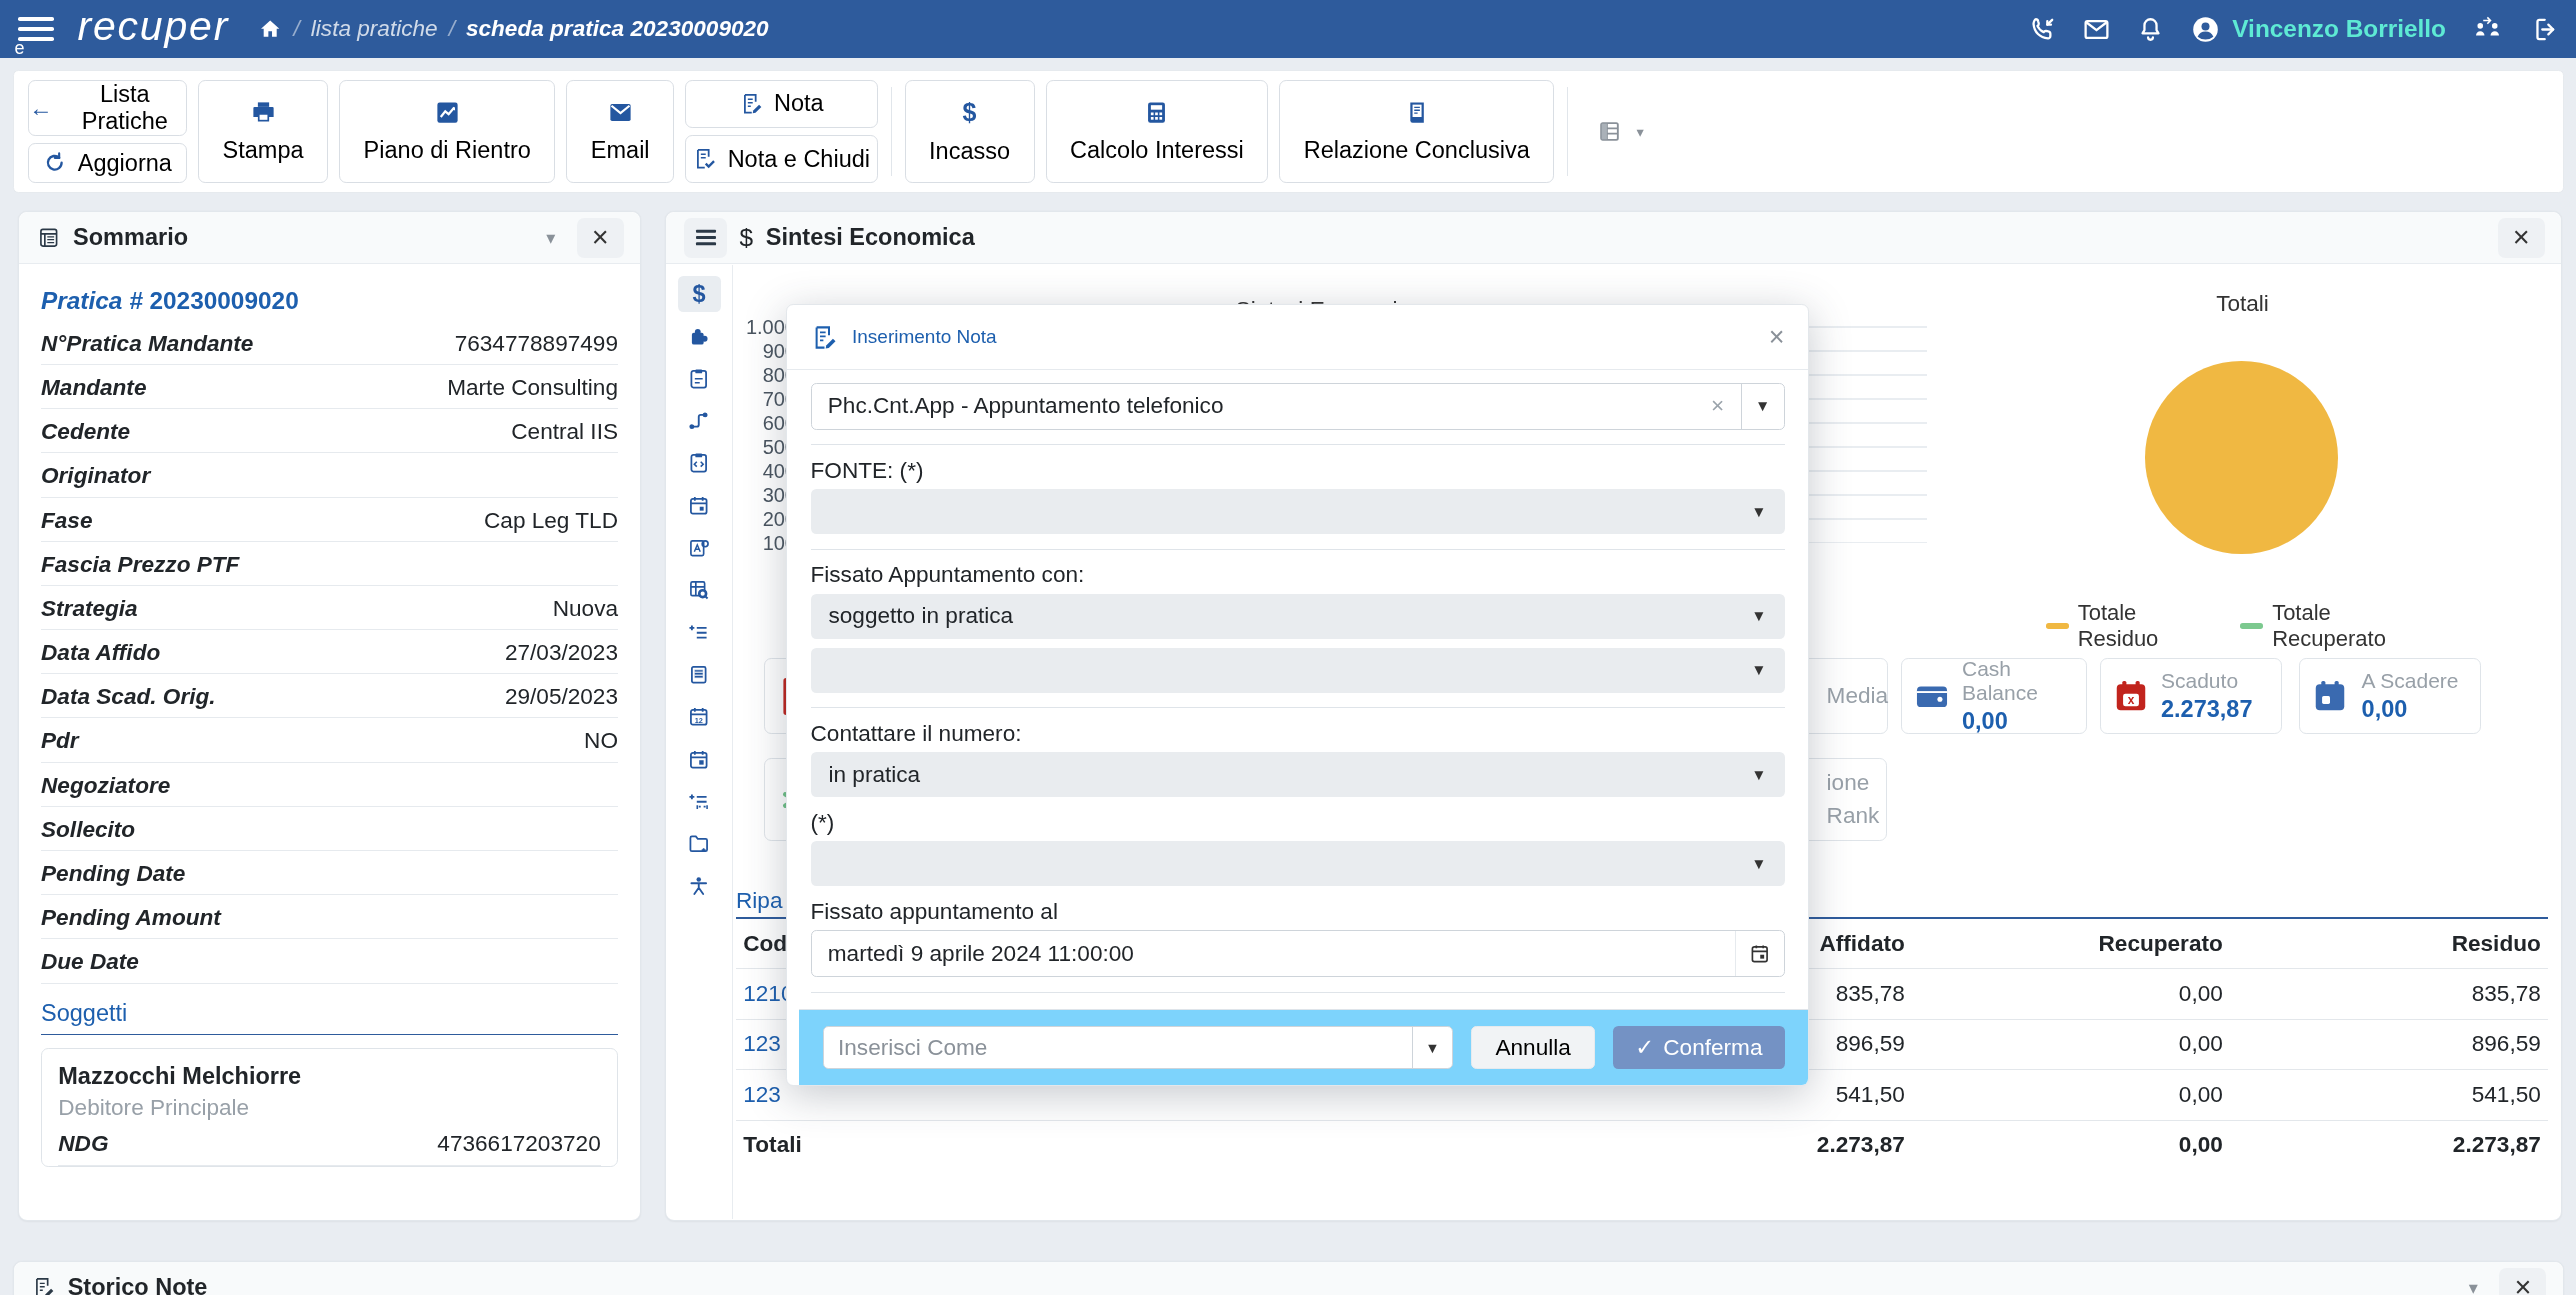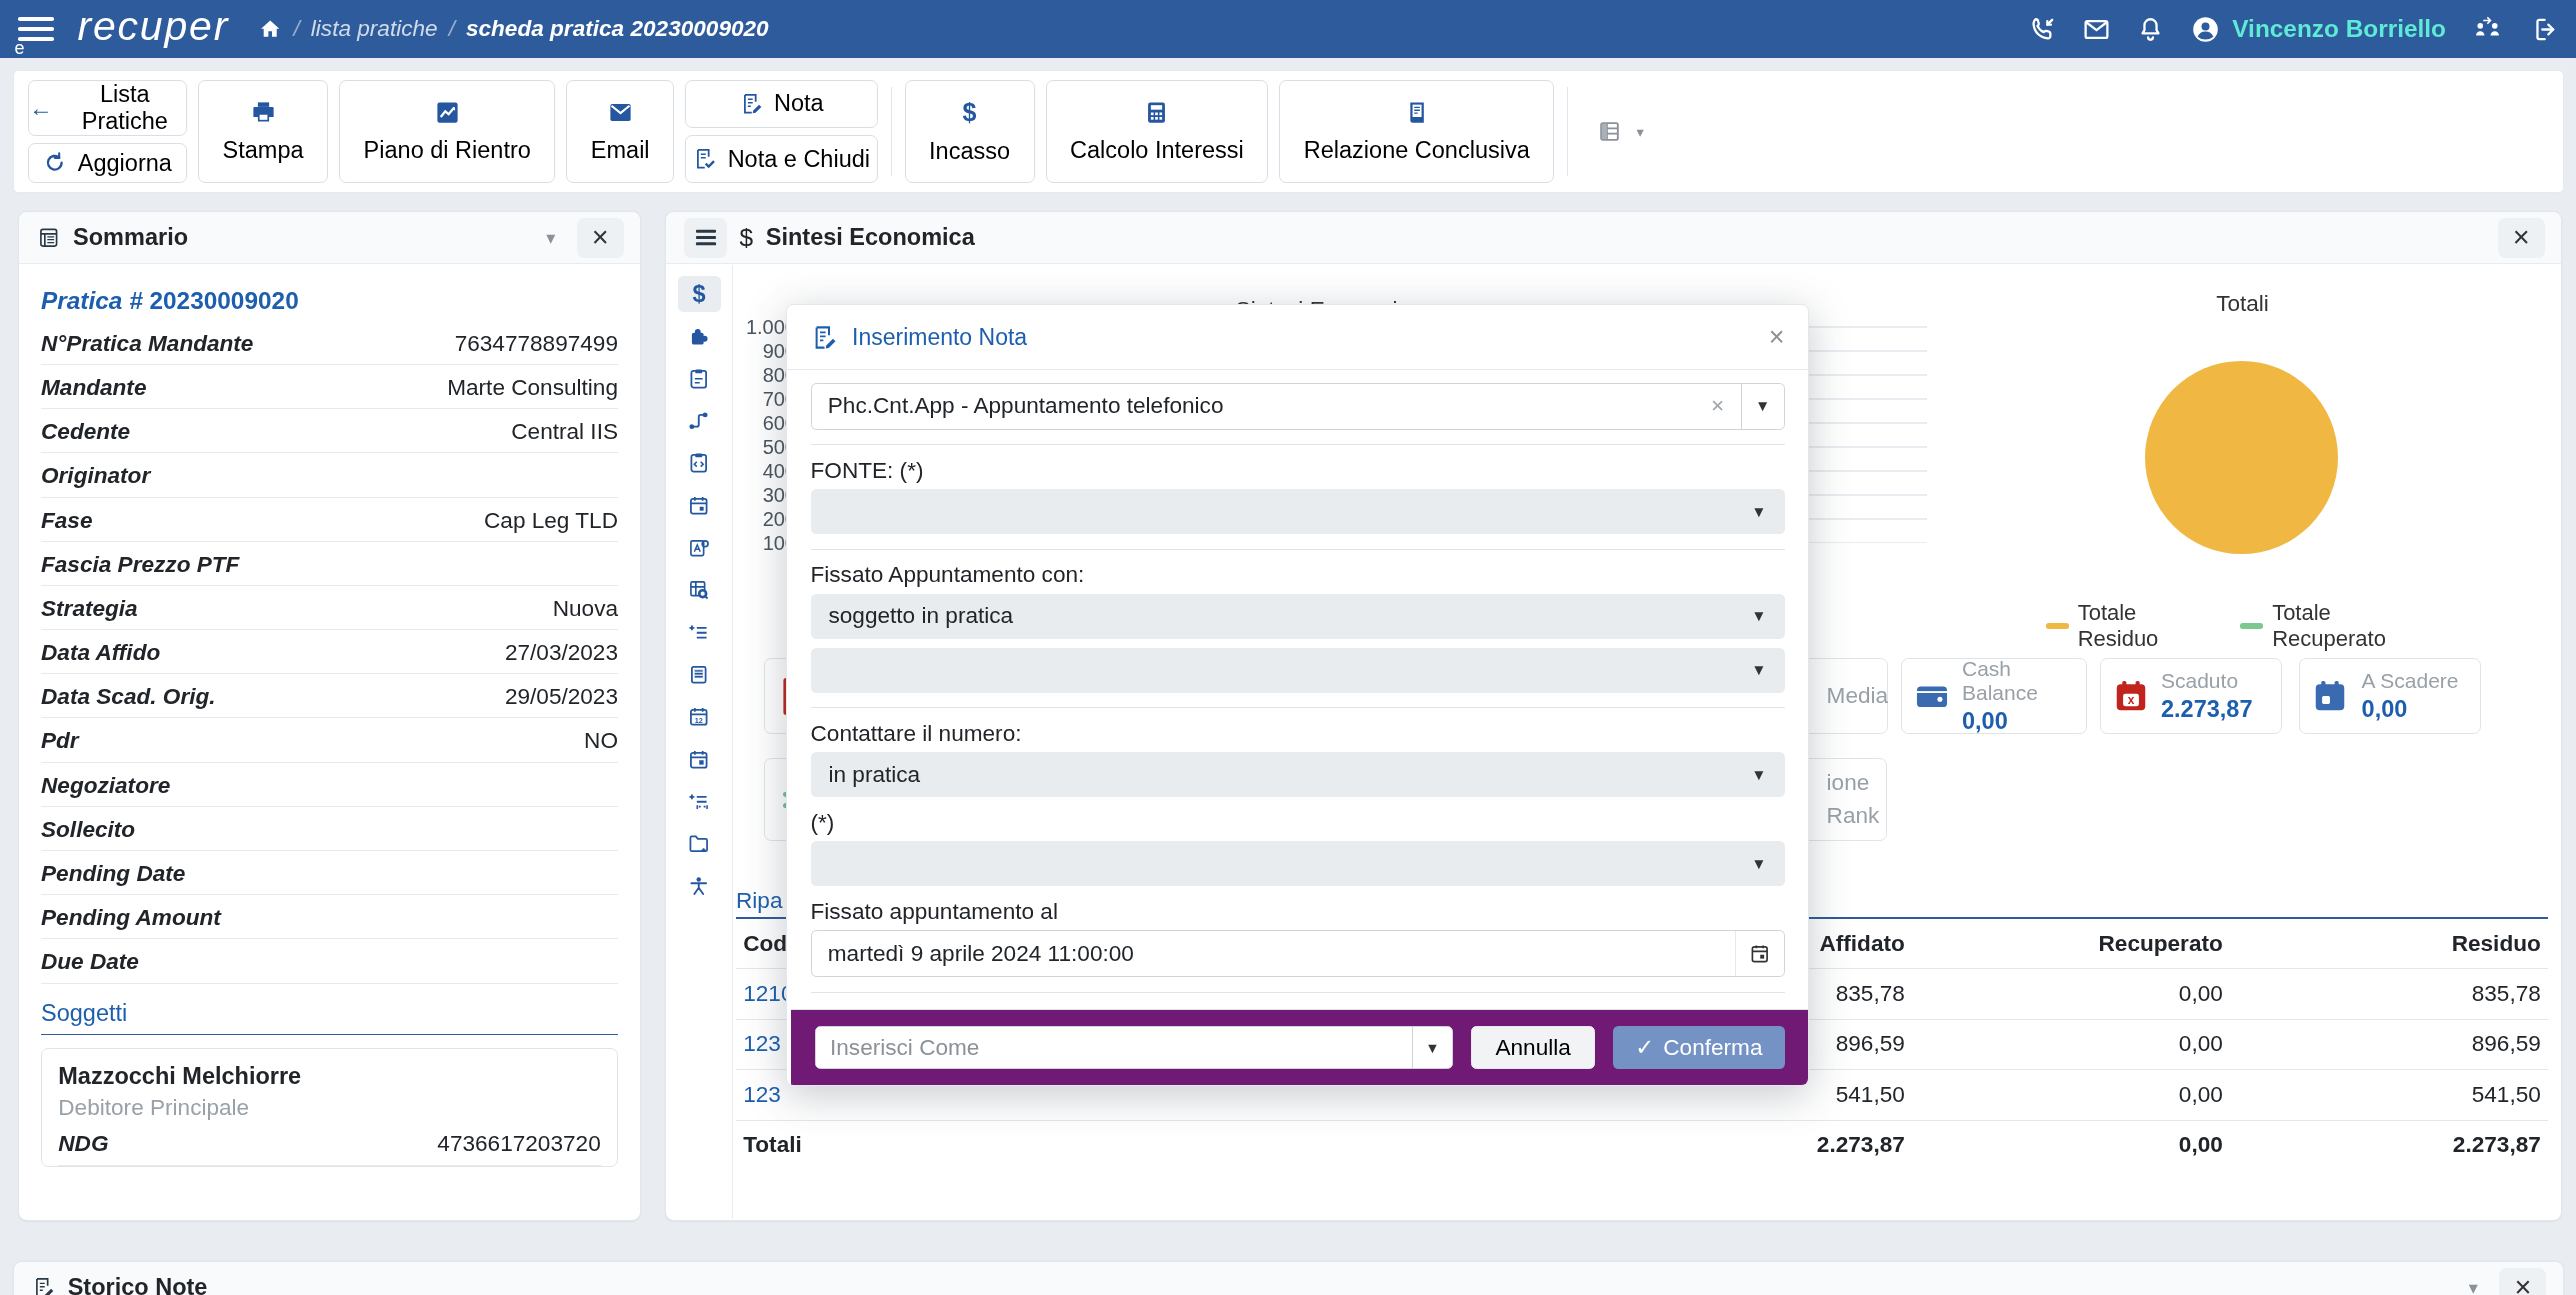--- a/index.html
+++ b/index.html
@@ -83,36 +83,36 @@
   .thead { font-weight:bold; }
   .tcode { color:#1d5fae; cursor:pointer; }
   .ttotal { font-weight:bold; border-bottom:none; }
 
   
   #storico { left:12.6px; top:1261px; width:2551px; height:72px; border-radius:9px 9px 0 0; }
 
   
   #modal { position:absolute; left:786px; top:304px; width:1023px; height:782px; background:#fff; border-radius:7.2px; box-shadow:0 9px 41px rgba(50,60,80,.28); z-index:40; overflow:hidden; border:0.9px solid #e3e7eb; }
   .m-head { height:65px; display:flex; align-items:center; gap:14.5px; padding:0 23.5px; border-bottom:0.9px solid #e6eaee; }
-  .m-title { color:#1d5fae; font-size:23px; }
+  .m-title { color:#1d5fae; font-size:19px; }
   .m-x { margin-left:auto; color:#8a9199; font-size:27px; cursor:pointer; }
   .m-body { height:641px; overflow:hidden; padding:12.6px 23.5px 0; }
   .combo { height:47px; border:0.9px solid #ced4da; border-radius:5.4px; display:flex; align-items:center; background:#fff; }
   .combo-text { padding:0 16.3px; font-size:22.6px; flex:1; white-space:nowrap; overflow:hidden; }
   .combo-pre { border-bottom:2.7px dotted #e2574b; padding-bottom:1.8px; }
   .combo-x { color:#9aa3ab; font-size:22.6px; padding:0 16.3px; cursor:pointer; }
   .combo-caret { width:43px; align-self:stretch; border-left:0.9px solid #ced4da; display:flex; align-items:center; justify-content:center; color:#333; font-size:15.4px; cursor:pointer; }
   .hrr { border:none; border-top:0.9px solid #dfe4e9; margin:14.5px 0 9px; }
   .flabel { font-size:22.6px; margin:0 0 5.4px; padding-top:3.6px; }
   .gsel { height:45px; background:#e9ecef; border-radius:5.4px; display:flex; align-items:center; padding:0 18px; font-size:22.6px; color:#212529; margin-bottom:9px; cursor:pointer; }
   .gcaret { margin-left:auto; color:#333; font-size:15.4px; }
   .dinput { height:47px; border:0.9px solid #ced4da; border-radius:5.4px; display:flex; align-items:center; background:#fff; }
   .dtext { flex:1; padding:0 16.3px; font-size:22.6px; }
   .dcal { width:49px; align-self:stretch; display:flex; align-items:center; justify-content:center; border-left:0.9px solid #e6eaee; color:#333; cursor:pointer; }
-  .m-foot { position:absolute; left:4px; right:0; bottom:0; height:76px; display:flex; align-items:center; gap:18px; padding:0 23.5px; background:#701a75; border-top:0.9px solid #dfe4e9; }
+  .m-foot { position:absolute; left:12px; right:0; bottom:0; height:76px; display:flex; align-items:center; gap:18px; padding:0 23.5px; background:#7dd3fc; border-top:0.9px solid #dfe4e9; }
   .fsel { width:759px; height:43px; border:0.9px solid #ced4da; border-radius:5.4px; display:flex; align-items:center; background:#fff; }
   .fsel-text { flex:1; padding:0 14.5px; font-size:22.6px; color:#8a9199; }
   .fsel-caret { width:40px; align-self:stretch; border-left:0.9px solid #ced4da; display:flex; align-items:center; justify-content:center; font-size:14.5px; color:#333; }
   .btn-annulla { margin-left:auto; height:43px; padding:0 23.5px; background:#f1f3f5; border:0.9px solid #e6eaee; border-radius:5.4px; font-size:22.6px; display:flex; align-items:center; cursor:pointer; }
   .btn-conferma { height:43px; padding:0 22px; background:#7492c4; border:none; border-radius:5.4px; font-size:22.6px; color:#fff; display:flex; align-items:center; gap:9px; cursor:pointer; }
 </style>
 </head>
 <body>
 
 <header class="navbar">

